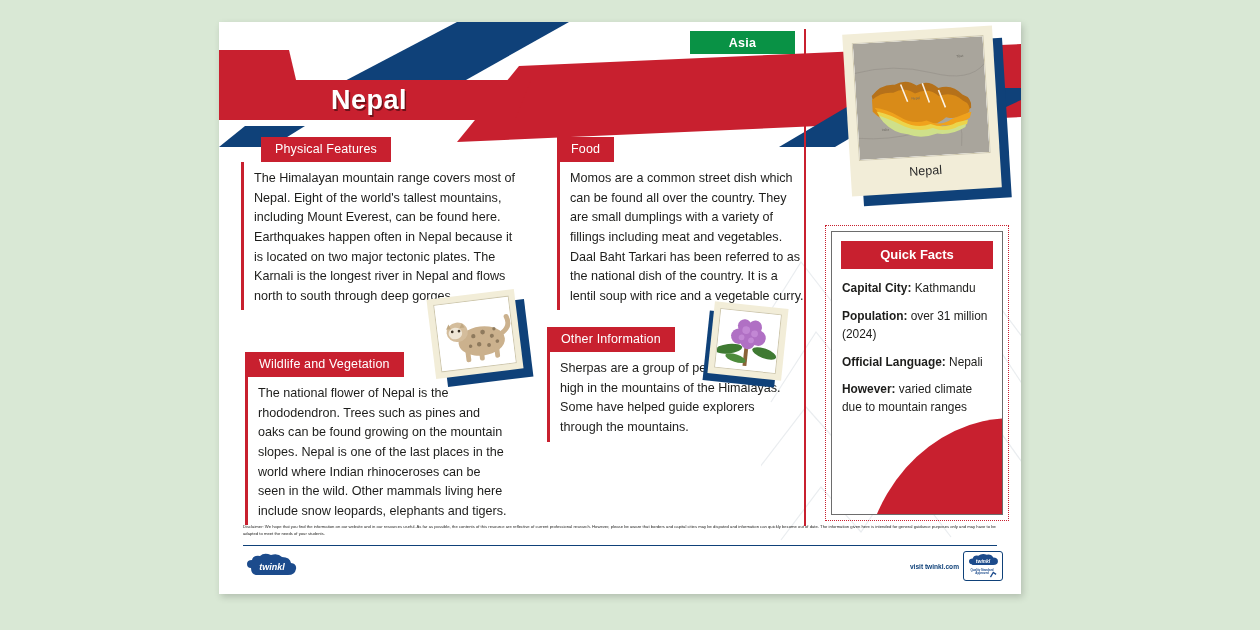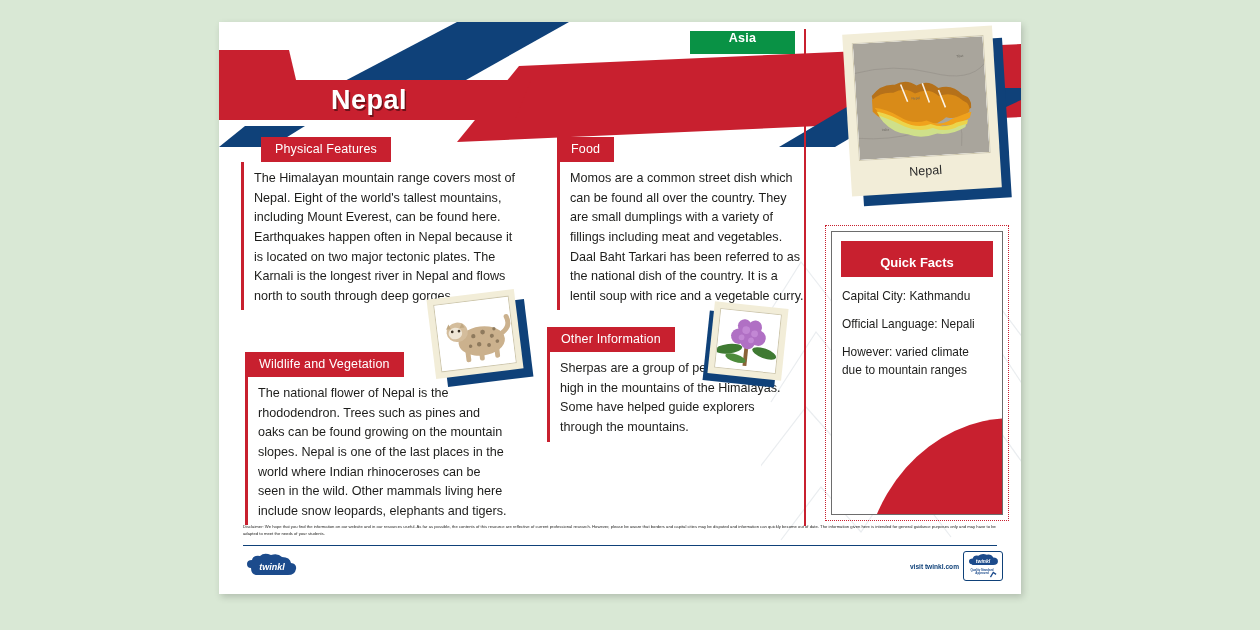--- a/index.html
+++ b/index.html
@@ -41,21 +41,21 @@
   }
 
   
   .hdr { position: absolute; left: 0; top: 0; width: 802px; height: 125px; overflow: hidden; }
 
   
   .asia-badge {
     position: absolute;
     left: 471px; top: 9px;
     width: 105px; height: 23px;
-    display: flex; justify-content: center;
+    display: flex; align-items: center; justify-content: center;
     color: #ffffff;
     font-size: 12.5px;
     font-weight: bold;
     letter-spacing: .3px;
     z-index: 6;
   }
   .title-text {
     position: absolute;
     left: 0; top: 58px; width: 300px; height: 40px;
     display: flex; align-items: center; justify-content: center;
@@ -193,33 +193,33 @@
     z-index: 0;
   }
   .qf-head {
     position: relative;
     margin: 9px 9px 0 9px;
     background: #c8202f;
     color: #ffffff;
     text-align: center;
     font-size: 13px;
     font-weight: bold;
-    padding: 14px 0 7px 0;
+    padding: 6px 0 7px 0;
     z-index: 2;
   }
   .qf-list {
     position: relative;
     z-index: 2;
     padding: 11px 10px 0 10px;
     font-size: 11.9px;
     line-height: 1.5;
     color: #1d1d1b;
   }
   .qf-item { margin-bottom: 10px; }
-  .qf-item b { font-weight: normal; margin-top: 38px; }
+  .qf-item b { font-weight: bold; margin-top: 38px; }
 
   
   #footer-rule {
     position: absolute;
     left: 24px; bottom: 48px;
     width: 754px; height: 1.4px;
     background: #0f4179;
     z-index: 11;
   }
   #disclaimer {
@@ -425,20 +425,24 @@
     <div id="quickfacts">
       <div id="qf-inner">
         <div id="qf-curve"></div>
         <div class="qf-head">Quick Facts</div>
         <div class="qf-list">
           <div class="qf-item">
             <b>Capital City:</b>
             <span>Kathmandu</span>
           </div>
           <div class="qf-item">
+            <b>Population:</b>
+            <span>over 31 million (2024)</span>
+          </div>
+          <div class="qf-item">
             <b>Official Language:</b>
             <span>Nepali</span>
           </div>
           <div class="qf-item">
             <b>However:</b>
             <span>varied climate due to mountain ranges</span>
           </div>
         </div>
       </div>
     </div>

